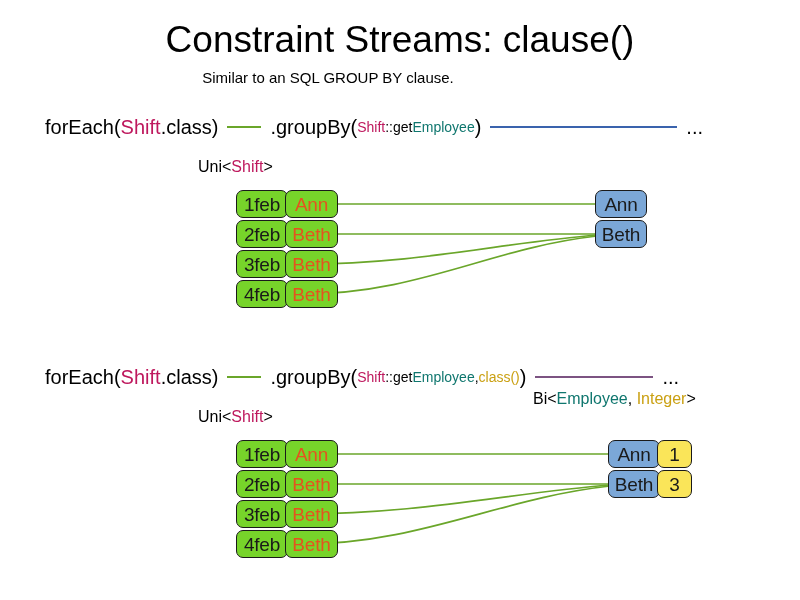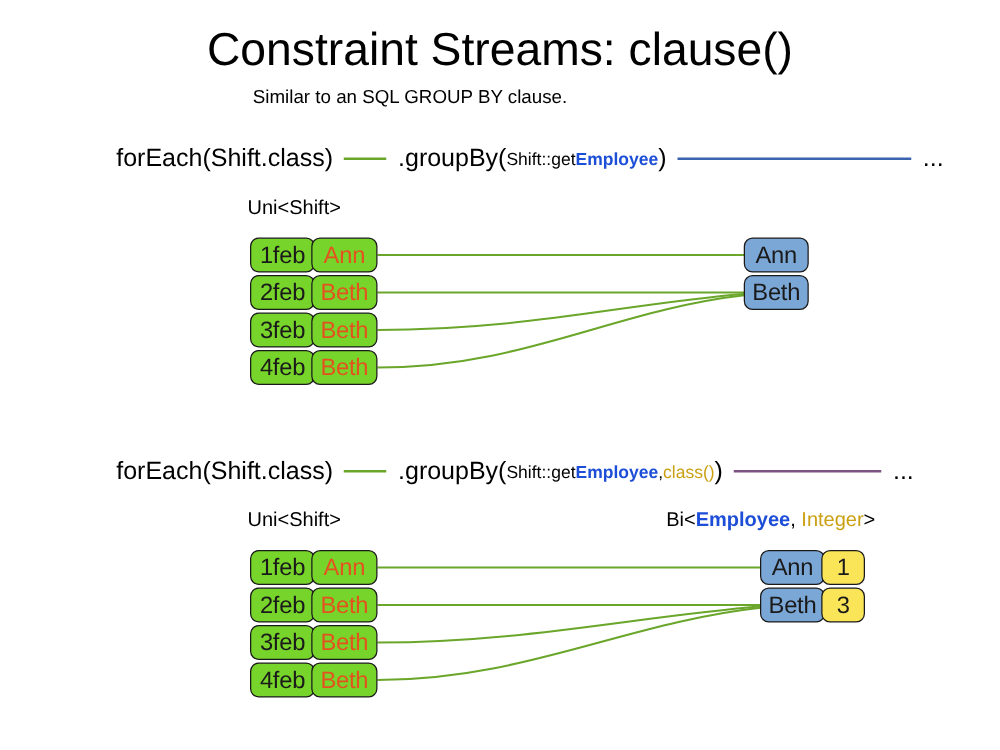--- a/index.html
+++ b/index.html
@@ -54,30 +54,29 @@
 
   
   .codeline {
     position: absolute;
     height: 26px;
     display: flex;
     align-items: center;
     font-size: 20px;
     line-height: 26px;
     white-space: nowrap;
-    margin-left: 48px;
   }
   .codeline .small {
     font-size: 14px;
   }
   .codeline .dots {
     font-size: 20px;
   }
-  .tok-green  { color: #000000; }
-  .tok-blue   { color: #1d4ed8; font-weight: bold; }
+  .tok-green  { color: #be185d; }
+  .tok-blue   { color: #0f766e; }
   .tok-gold   { color: #caa012; }
   .tok-black  { color: #000000; }
 
   .rule {
     display: inline-block;
     height: 2px;
     vertical-align: middle;
     margin: 0 9px;
   }
   .rule-green  { background: #6aa62a; }
@@ -99,21 +98,21 @@
     border: 1.6px solid #1a1a1a;
     border-radius: 7px;
     display: flex;
     align-items: center;
     justify-content: center;
     font-size: 19px;
     line-height: 19px;
     letter-spacing: -0.2px;
     white-space: nowrap;
   }
-  .cell-green  { background: #77d42a; }
+  .cell-green  { background: #77d42a; margin-left: 36px; }
   .cell-blue   { background: #7ba7d7; }
   .cell-yellow { background: #fae559; }
 
   .txt-black  { color: #1a1a1a; }
   .txt-orange { color: #e4531f; }
 </style>
 </head>
 <body>
 
 <div class="stage">
@@ -183,21 +182,21 @@
       <span class="tok-black small">, </span>
       <span class="tok-gold small">class()</span>
       <span class="tok-black">)</span>
     <span class="rule rule-purple" style="width:118px;"></span>
     <span class="tok-black dots">...</span>
   </div>
 
   <div class="typelabel" style="left:198px; top:405px;">
     <span class="tok-black">Uni&lt;</span><span class="tok-green">Shift</span><span class="tok-black">&gt;</span>
   </div>
-  <div class="typelabel" style="left:533px; top:405px;">
+  <div class="typelabel" style="left:533px; top:387px;">
     <span class="tok-black">Bi&lt;</span><span class="tok-blue">Employee</span><span class="tok-black">, </span><span class="tok-gold">Integer</span><span class="tok-black">&gt;</span>
   </div>
 
   <div class="cell cell-green txt-black" style="left:200px; top:440px; width:52px; height:28px;">1feb</div>
   <div class="cell cell-green txt-orange" style="left:249px; top:440px; width:53px; height:28px;">Ann</div>
 
   <div class="cell cell-green txt-black" style="left:200px; top:470px; width:52px; height:28px;">2feb</div>
   <div class="cell cell-green txt-orange" style="left:249px; top:470px; width:53px; height:28px;">Beth</div>
 
   <div class="cell cell-green txt-black" style="left:200px; top:500px; width:52px; height:28px;">3feb</div>

